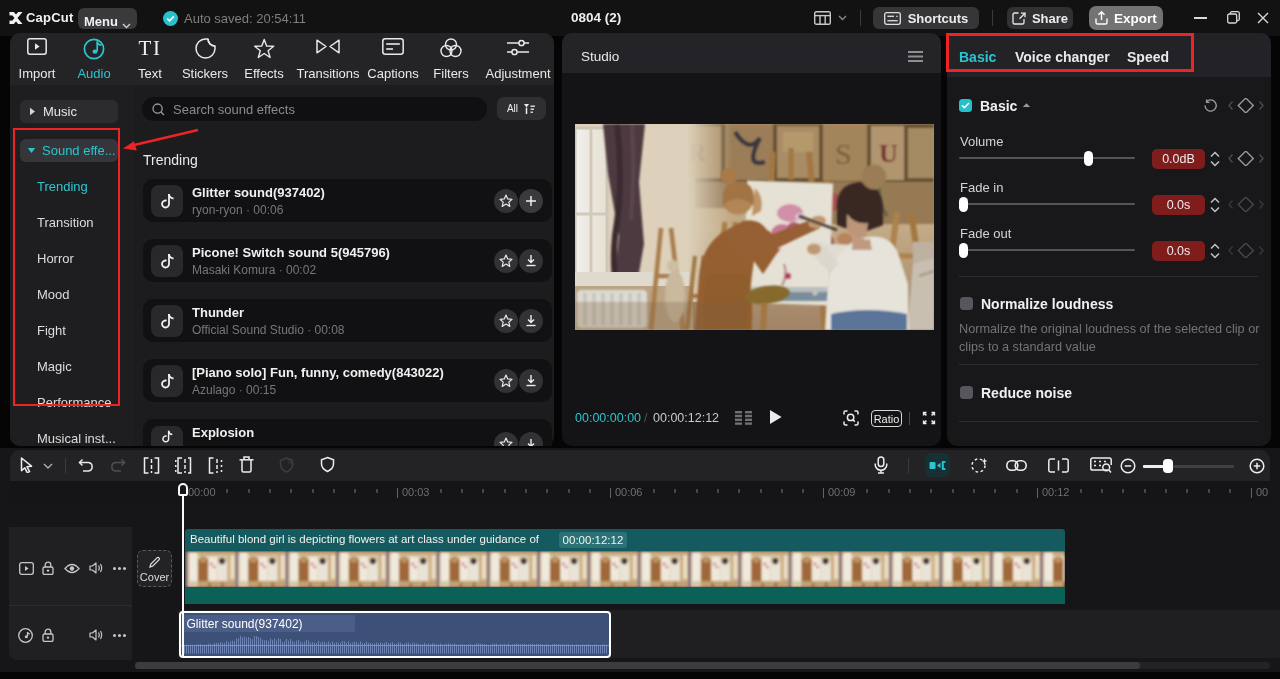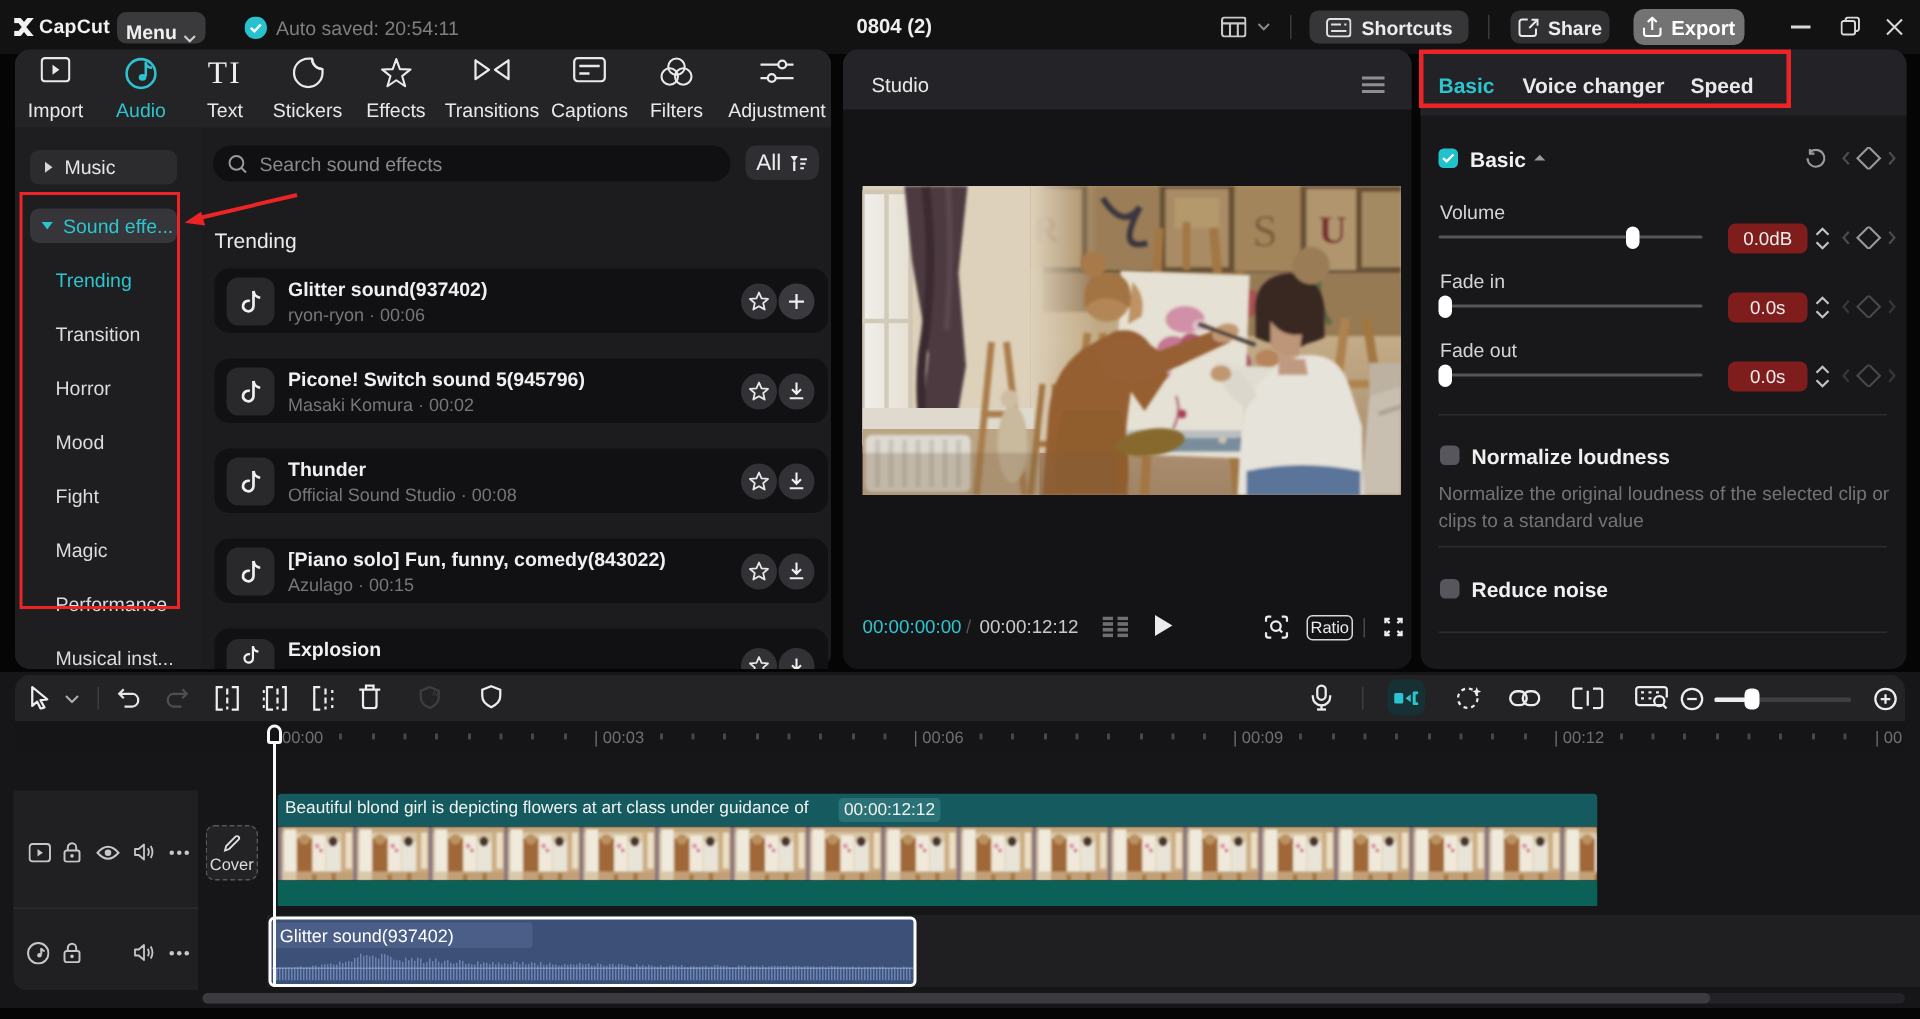--- a/index.html
+++ b/index.html
@@ -183,21 +183,21 @@
   <div class="sbi" style="top:431px;">Musical inst...</div>
 
   <div class="abs" style="left:142px;top:97px;width:345px;height:24px;background:#101013;border-radius:12px;display:flex;align-items:center;padding-left:10px;gap:8px;">
     <svg width="13" height="13" viewBox="0 0 13 13">
         <circle cx="5.6" cy="5.6" r="4.6" fill="none" stroke="#9a9a9a" stroke-width="1.3"></circle>
         <line x1="9" y1="9" x2="12" y2="12" stroke="#9a9a9a" stroke-width="1.3"></line>
       </svg>
     <span style="font-size:13px;color:#8b8b8e;">Search sound effects</span>
   </div>
   <div class="abs" style="left:497px;top:97px;width:49px;height:23px;background:#2f2f33;border-radius:7px;display:flex;align-items:center;justify-content:center;gap:5px;">
-    <span style="font-size:15px;color:#ededed;">All</span>
+    <span style="font-size:10px;color:#ededed;">All</span>
     <svg width="13" height="12" viewBox="0 0 13 12">
         <path d="M1 1 L6 1 L3.5 4.6 Z" fill="#ededed"></path>
         <path d="M3.5 4.6 L3.5 11" stroke="#ededed" stroke-width="1.5"></path>
         <line x1="7.5" y1="3.2" x2="12" y2="3.2" stroke="#ededed" stroke-width="1.3"></line>
         <line x1="7.5" y1="6.2" x2="11" y2="6.2" stroke="#ededed" stroke-width="1.3"></line>
         <line x1="7.5" y1="9.2" x2="10" y2="9.2" stroke="#ededed" stroke-width="1.3"></line>
       </svg>
   </div>
   <div class="abs" style="left:143px;top:152px;font-size:14px;color:#eaeaea;">Trending</div>
 

